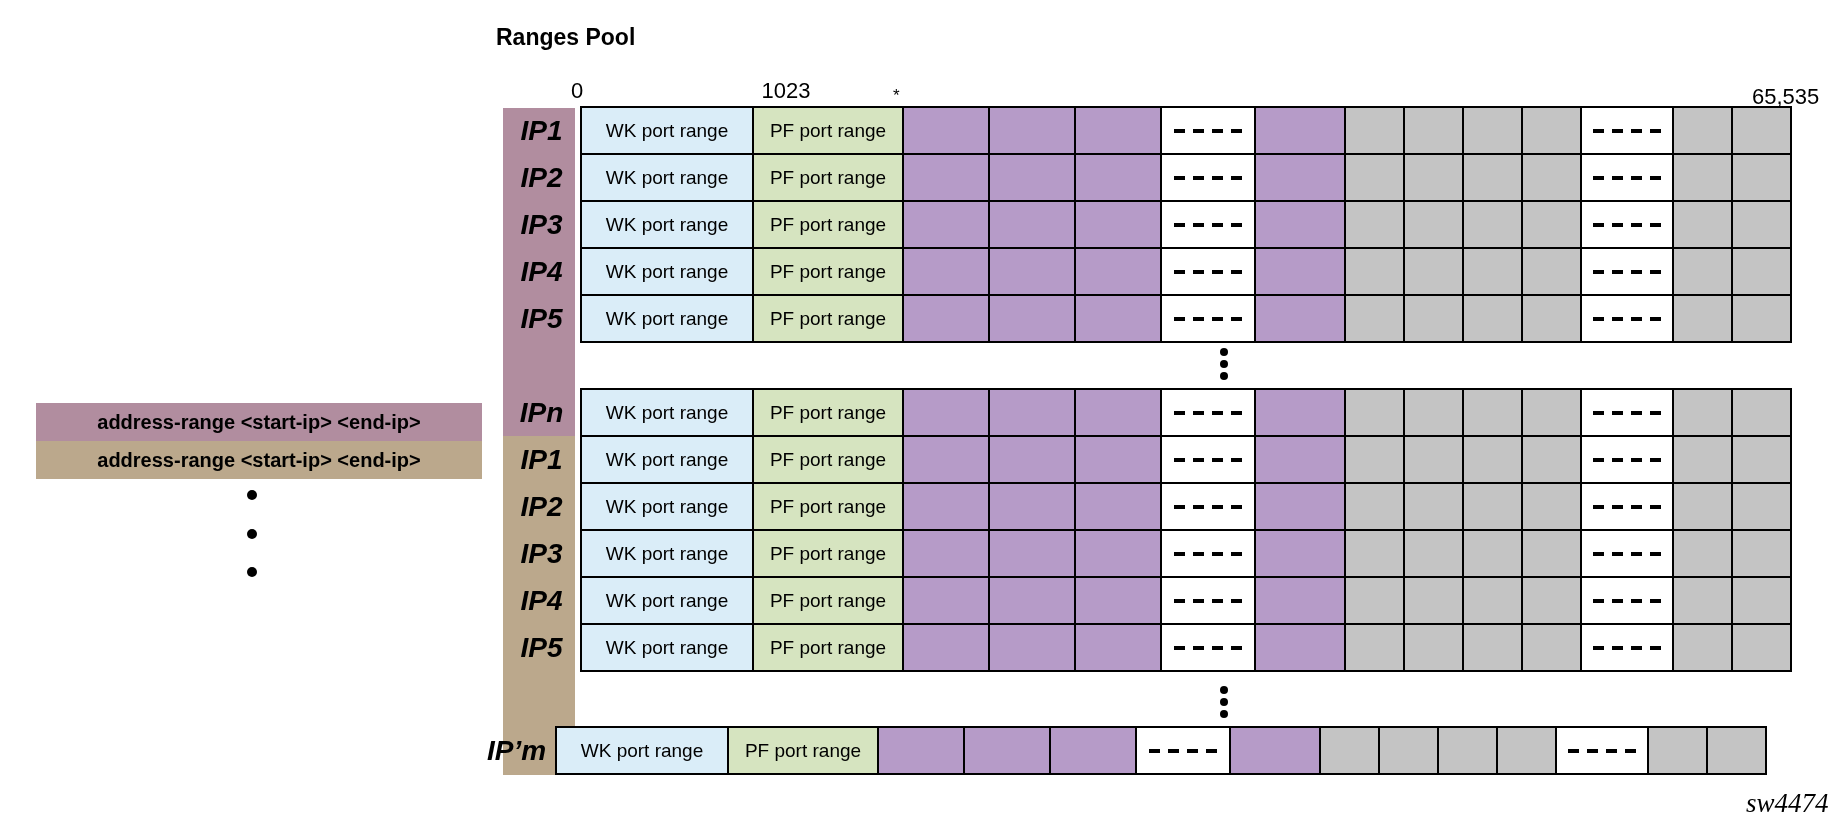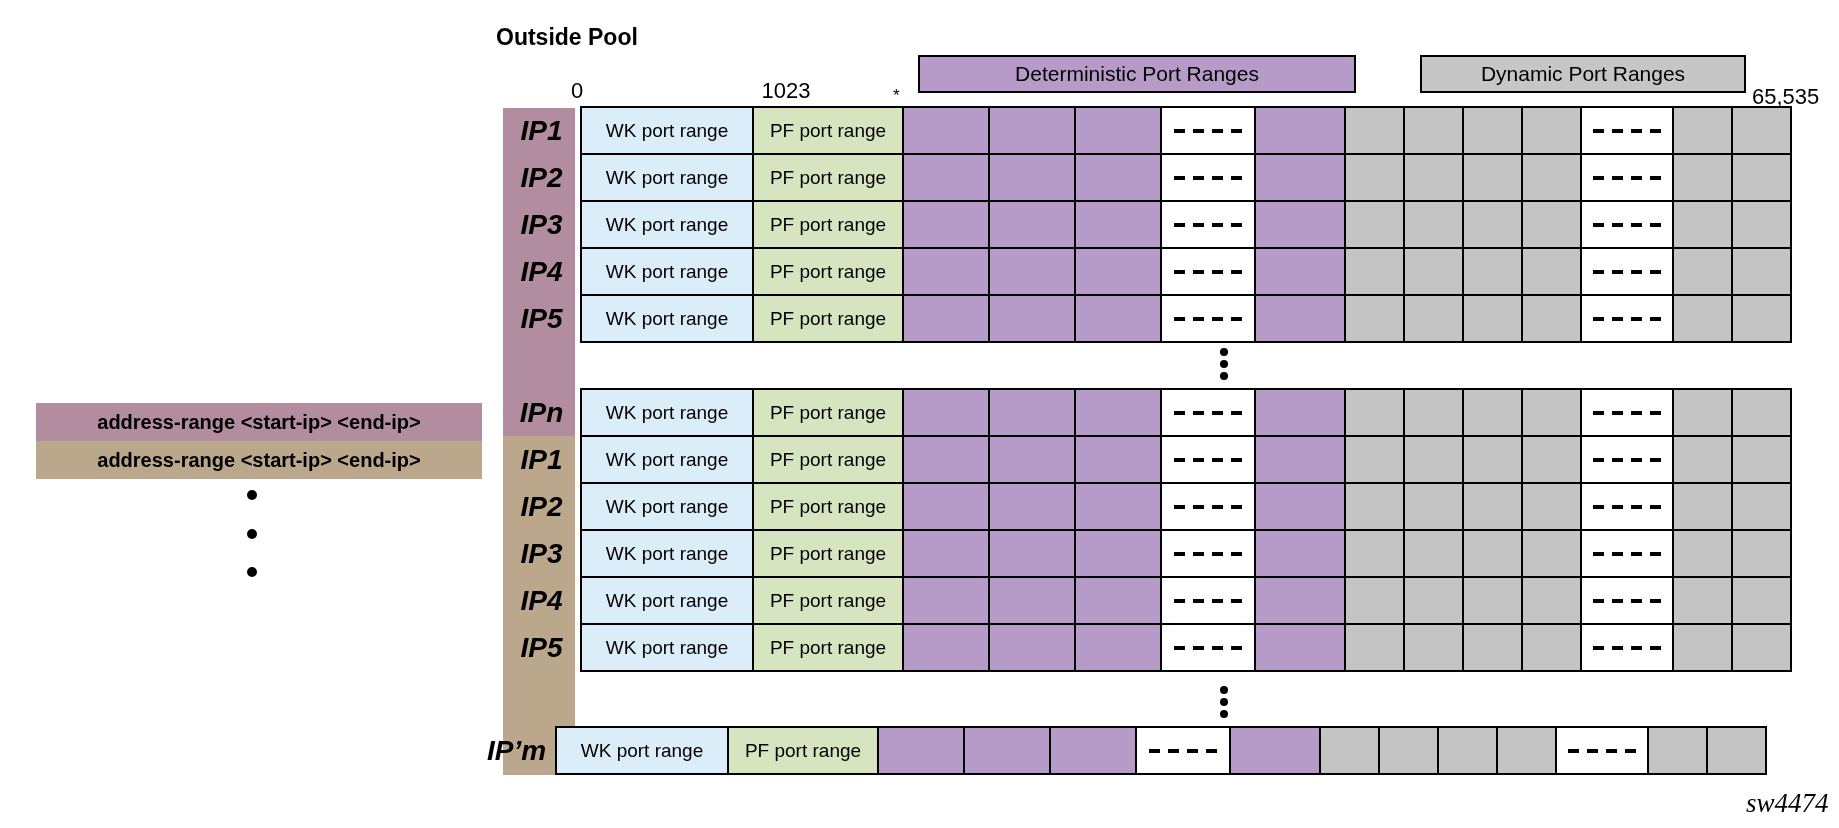--- a/index.html
+++ b/index.html
@@ -52,33 +52,27 @@
   .dot.big{width:10px;height:10px;}
 
   #figure-id{left:1746px;top:788px;font-family:"Liberation Serif",serif;
              font-style:italic;font-size:27px;}
 </style>
 </head>
 <body>
 
 <div id="stage">
 
-  <div id="page-title" class="abs">Outside Pool</div>
+  <div id="page-title" class="abs">Ranges Pool</div>
 
   <div id="axis-0" class="abs axis-label">0</div>
   <div id="axis-1023" class="abs axis-label">1023</div>
   <div id="axis-star" class="abs axis-label">*</div>
   <div id="axis-max" class="abs">65,535</div>
 
-  <div id="legend-det" class="abs legend-box">
-    <span>Deterministic Port Ranges</span>
-  </div>
-  <div id="legend-dyn" class="abs legend-box">
-    <span>Dynamic Port Ranges</span>
-  </div>
 
   <div id="addr-bar-1" class="abs addr-bar">
     <span>address-range &lt;start-ip&gt; &lt;end-ip&gt;</span>
   </div>
   <div id="addr-bar-2" class="abs addr-bar">
     <span>address-range &lt;start-ip&gt; &lt;end-ip&gt;</span>
   </div>
 
   <div class="dot big abs" style="left:247px;top:490px;"></div>
   <div class="dot big abs" style="left:247px;top:529px;"></div>

